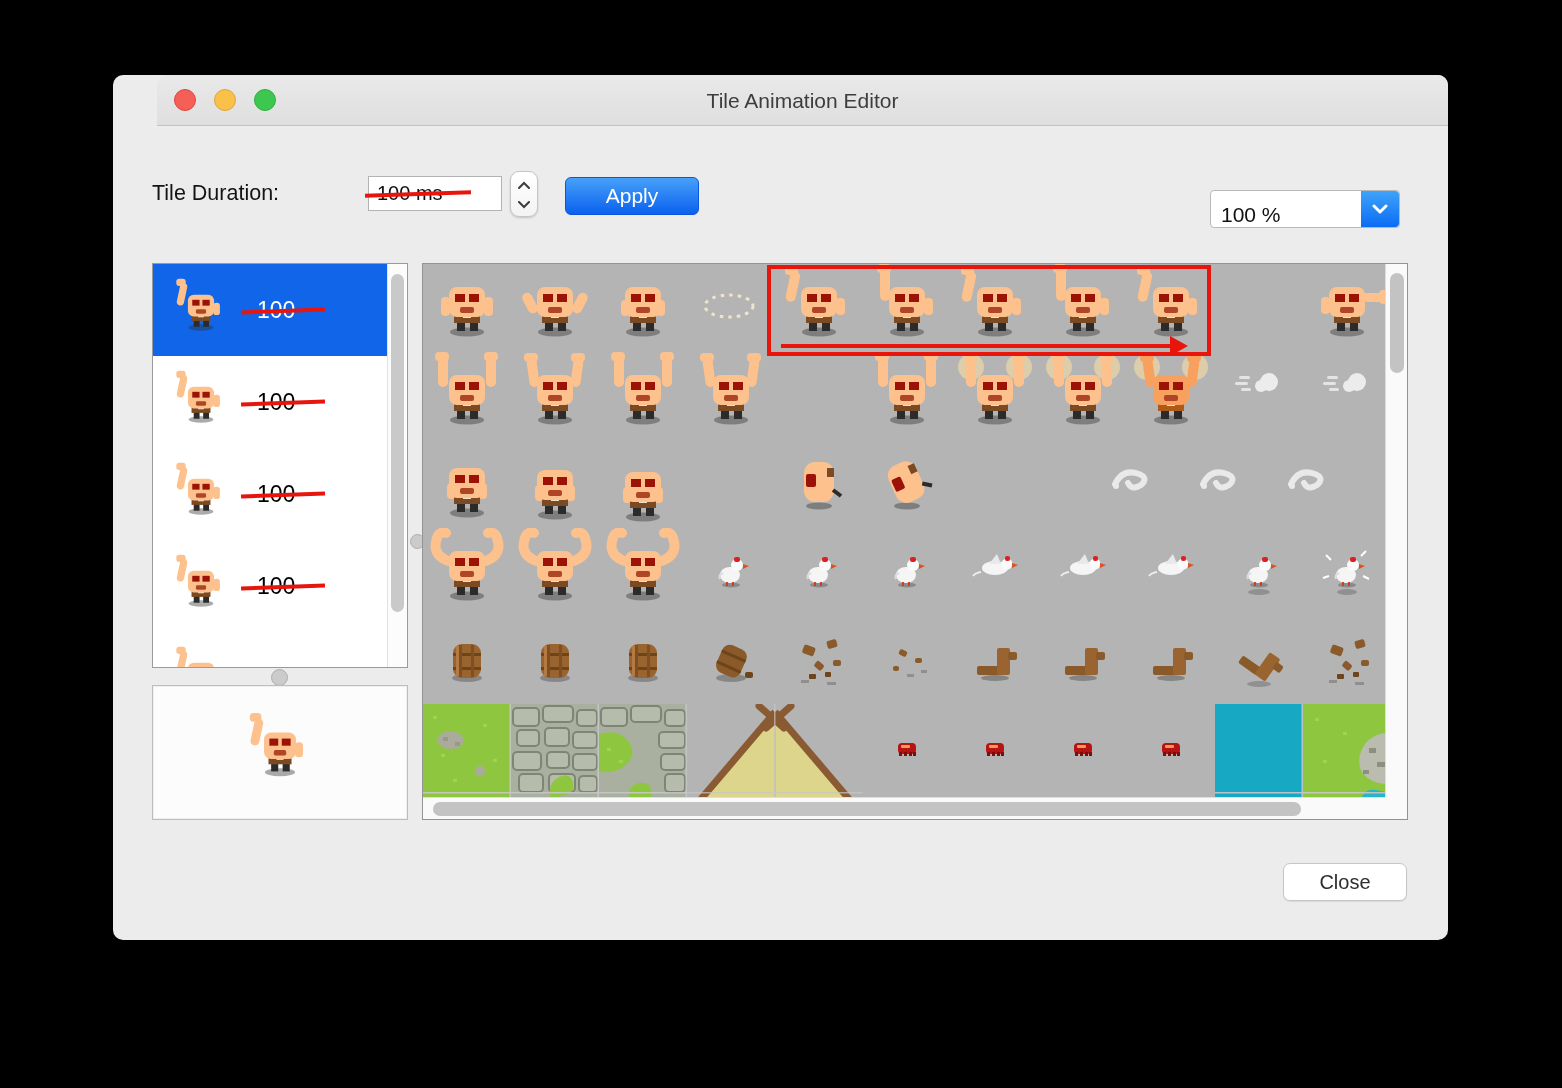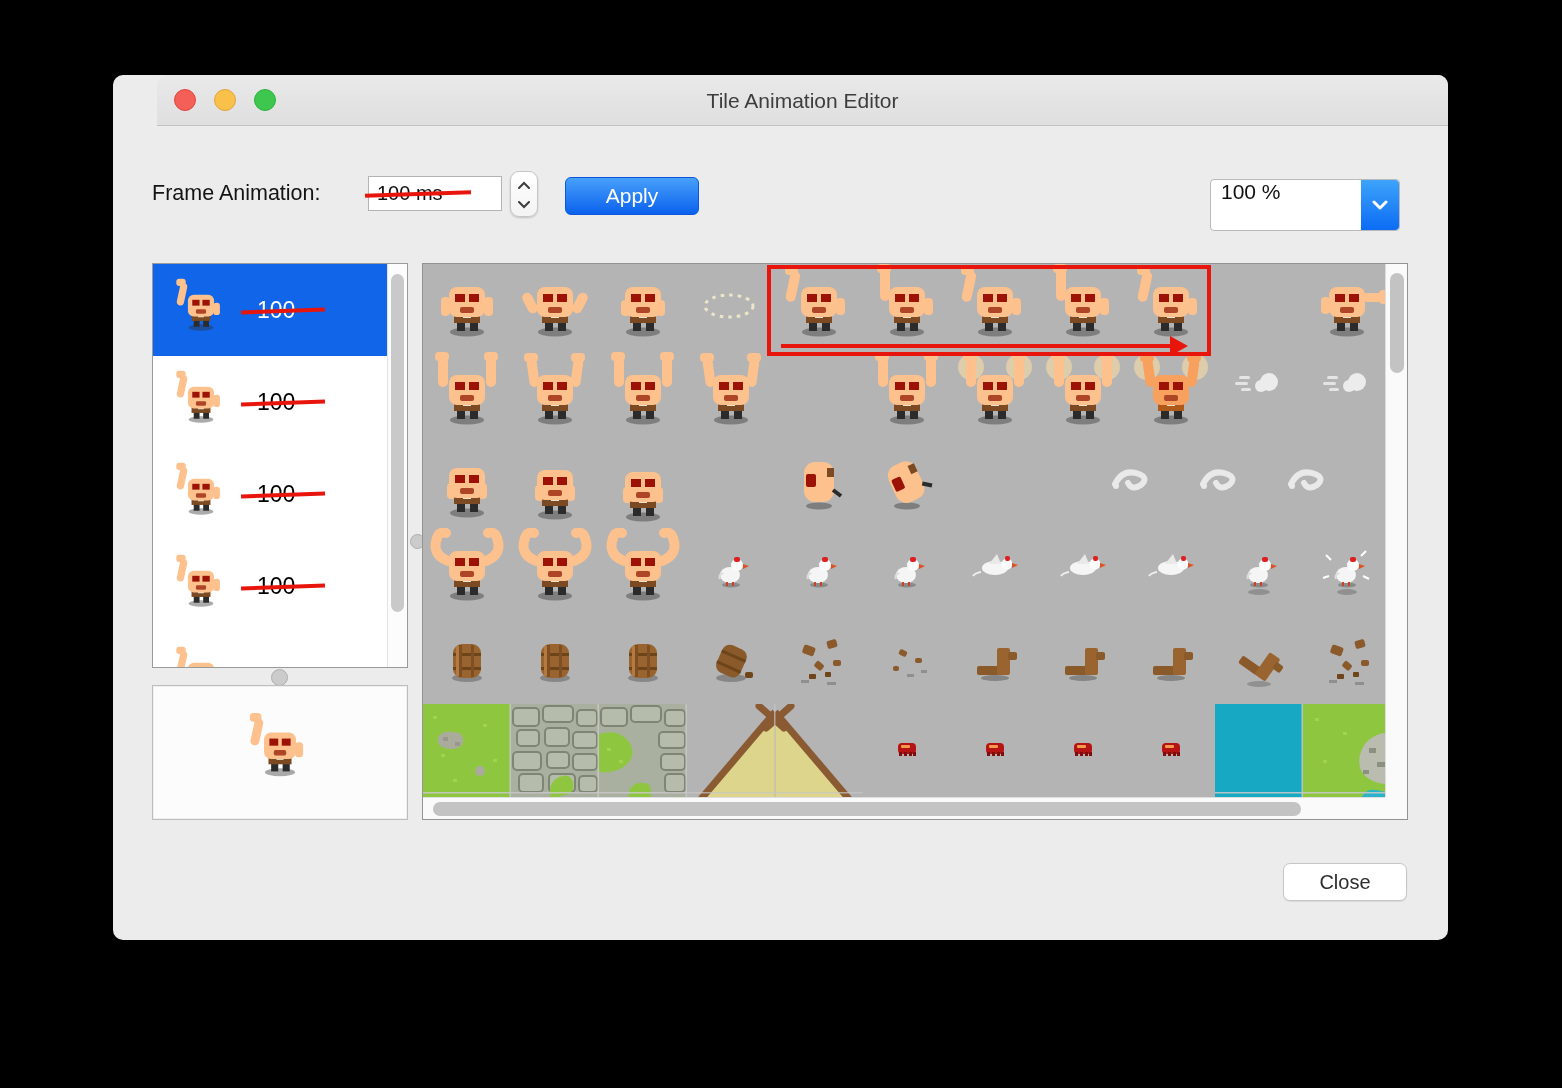--- a/index.html
+++ b/index.html
@@ -25,22 +25,22 @@
   .dur-input { position:absolute; left:255px; top:101px; width:134px; height:35px; background:#fff;
                border:1px solid #b3b3b3; font-size:20px; color:#111; display:flex; align-items:center;
                padding-left:8px; }
   .stepper { position:absolute; left:397px; top:96px; width:28px; height:46px;
              background:linear-gradient(#fff,#f3f3f3); border:1px solid #c6c6c6; border-radius:9px;
              box-shadow:0 1px 2px rgba(0,0,0,.18); display:flex; flex-direction:column;
              align-items:center; justify-content:space-evenly; }
   .apply { position:absolute; left:452px; top:102px; width:134px; height:38px; border-radius:6px;
            border:1px solid #0a57dd; background:linear-gradient(#47a0f9,#0b61ee); color:#fff;
            font-size:21px; font-family:"Liberation Sans",sans-serif; }
-  .zoom-combo { position:absolute; left:1097px; top:104px; width:190px; height:52px; background:#fff;
-                border:1px solid #b9b9b9; border-radius:4px; display:flex; align-items:flex-start; }
+  .zoom-combo { position:absolute; left:1097px; top:115px; width:190px; height:38px; background:#fff;
+                border:1px solid #b9b9b9; border-radius:4px; display:flex; align-items:flex-end; }
   .zoom-val { flex:1; padding-left:10px; font-size:21px; color:#111; }
   .zoom-btn { width:38px; height:100%; background:linear-gradient(#3ea3fb,#0b6cf4);
               border-radius:0 4px 4px 0; display:flex; align-items:center; justify-content:center; }
 
   
   .frame-list { position:absolute; left:39px; top:188px; width:256px; height:405px; background:#fff;
                 border:1px solid #9a9a9a; display:flex; }
   .fl-rows { width:234px; height:100%; overflow:hidden; position:relative; }
   .fl-row { height:92px; display:flex; align-items:center; position:relative; }
   .fl-row.selected { background:#1165e8; color:#fff; }
@@ -101,21 +101,21 @@
 
     <div class="titlebar">
       <div class="traffic">
         <span class="tl red"></span>
         <span class="tl yellow"></span>
         <span class="tl green"></span>
       </div>
       <div class="title">Tile Animation Editor</div>
     </div>
 
-    <div class="fd-label">Frame Animation:</div>
+    <div class="fd-label">Tile Duration:</div>
     <div class="dur-input">
       <span>100 ms</span>
     </div>
     <div class="strike-input"></div>
 
     <div class="stepper">
       <span><svg width="12" height="8" viewBox="0 0 12 8">
             <path d="M1 7 L6 2 L11 7" stroke="#3c3c3c" stroke-width="2" fill="none" stroke-linecap="round"></path>
           </svg></span>
       <span><svg width="12" height="8" viewBox="0 0 12 8">

